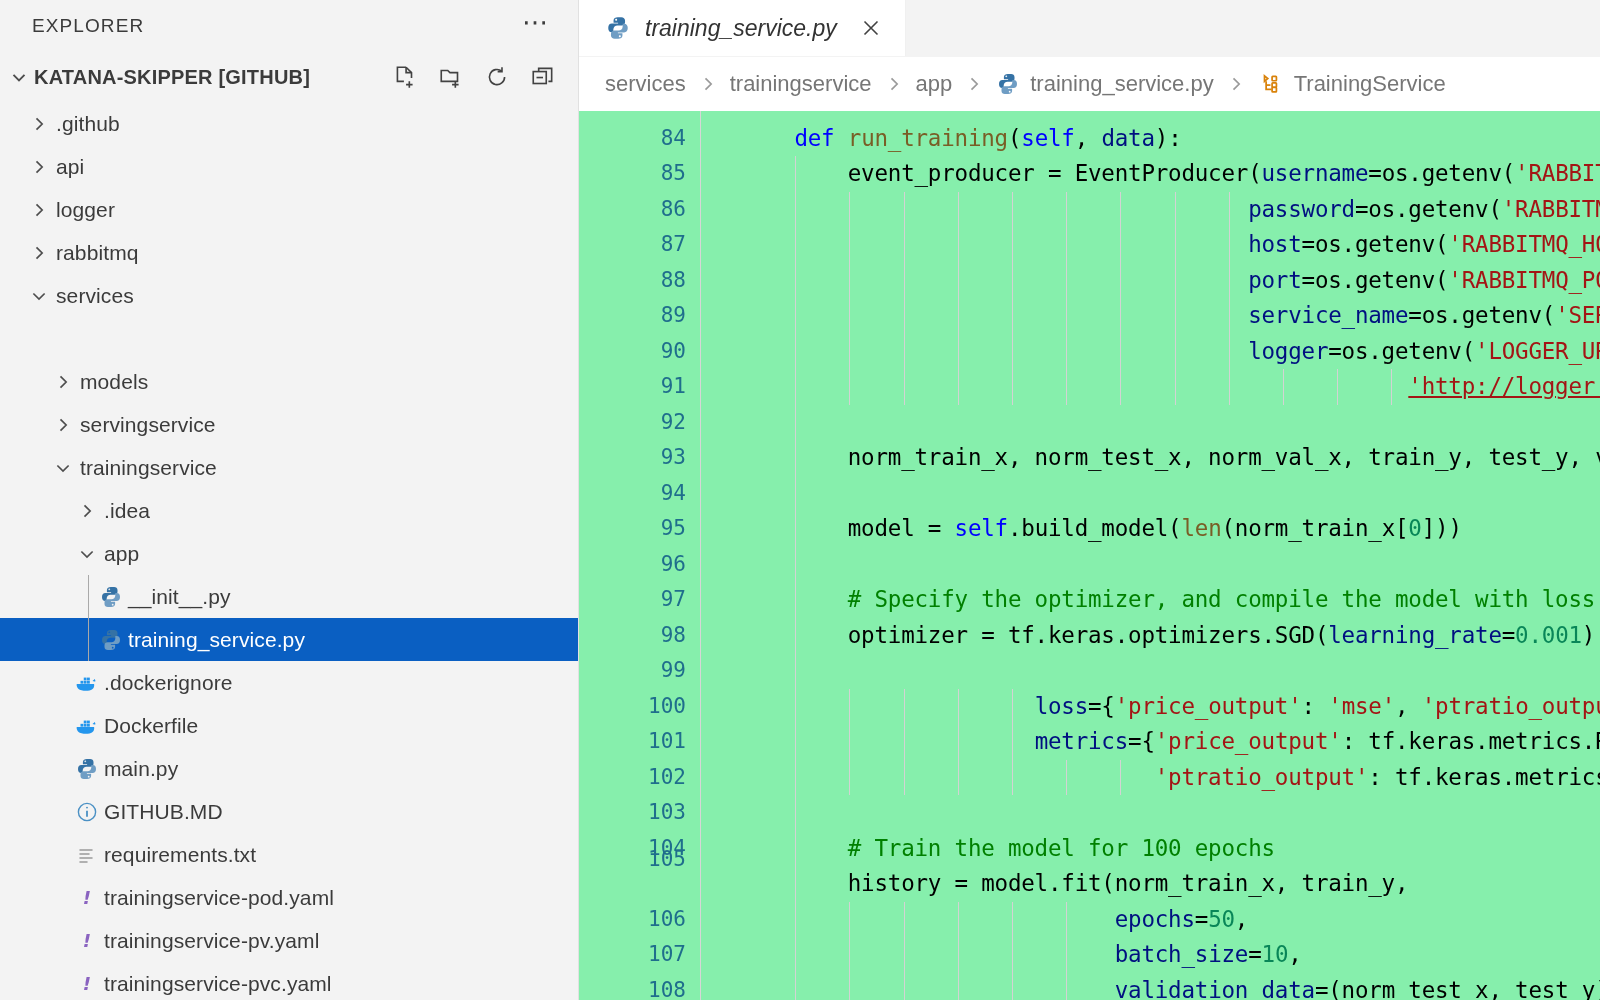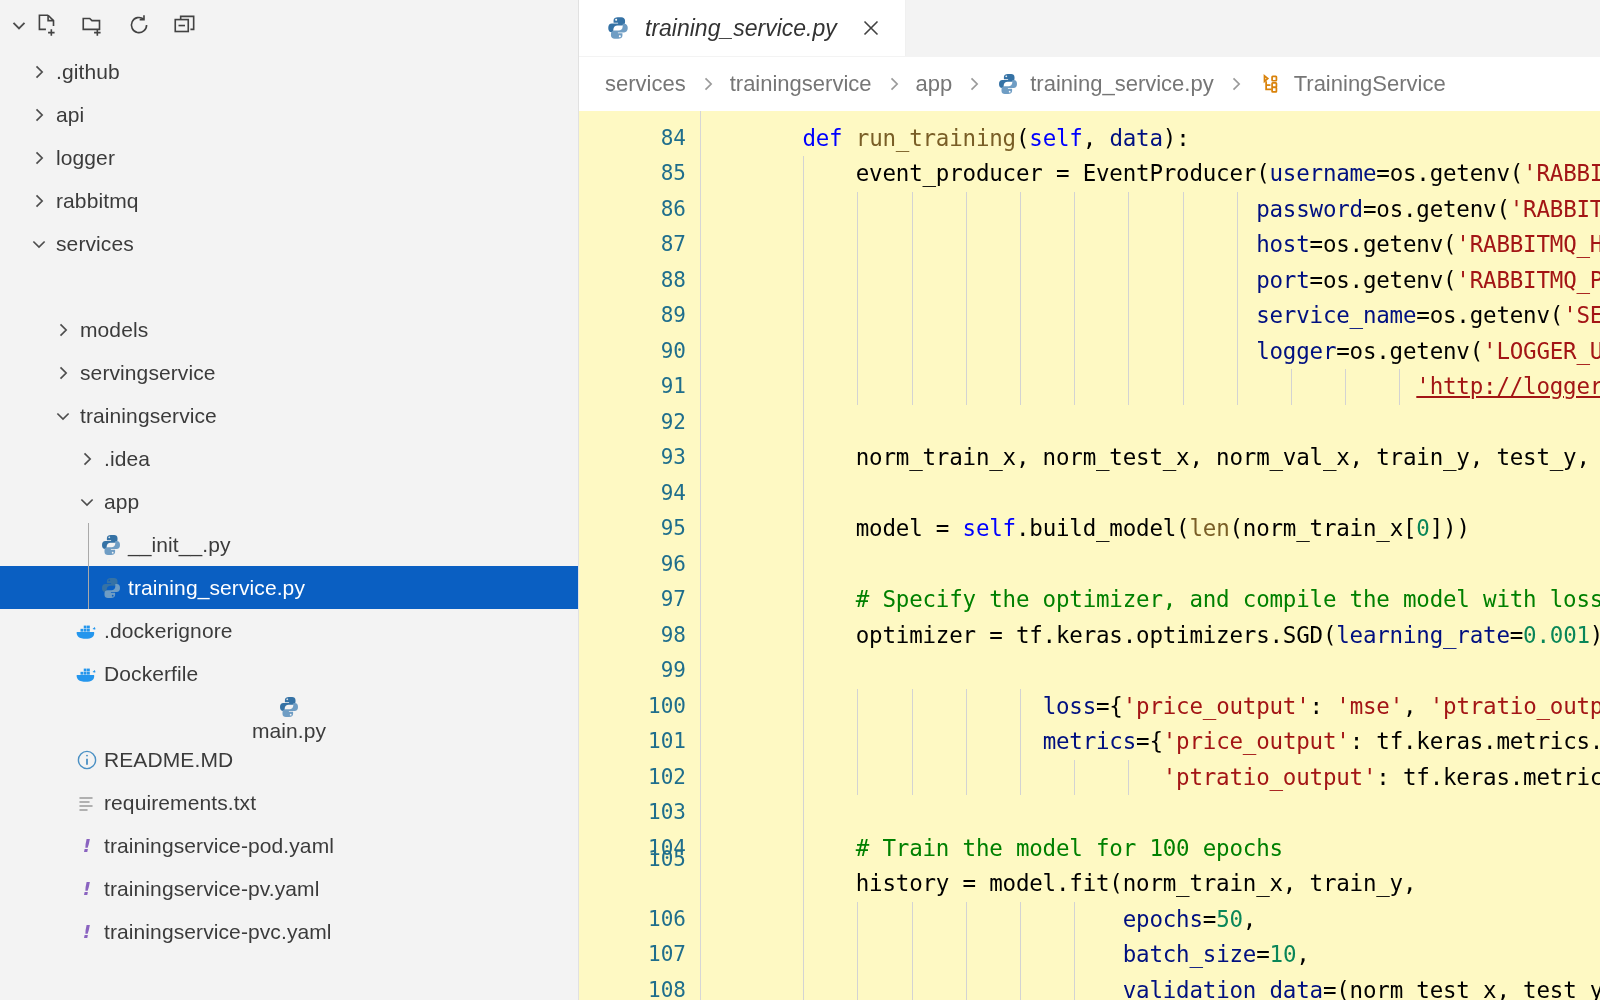--- a/index.html
+++ b/index.html
@@ -104,23 +104,22 @@
   .crumb{
     font-size:22px;color:#767676;display:flex;align-items:center;gap:10px;
     cursor:pointer;
   }
   .crumb-sep{
     color:#9a9a9a;font-size:20px;padding:0 12px;display:flex;align-items:center;
   }
   .crumb-sep svg{display:block;}
 
   .code-area{
-    flex:1;position:relative;overflow:hidden;background:#fef9c3;
+    flex:1;position:relative;overflow:hidden;background:#86efac;
     display:flex;
-    gap:8px;
   }
   .gutter{
     width:122px;min-width:122px;position:relative;
     border-right:1px solid #d6d6d6;box-sizing:border-box;
   }
   .gutter .ln{
     position:absolute;right:14px;
     font-family:"DejaVu Sans Mono","Liberation Mono",monospace;
     font-size:21px;color:#1f6e8c;line-height:35.5px;height:35.5px;
     text-align:right;
@@ -147,27 +146,32 @@
   .t-builtin{color:#795e26;}
   .t-link{color:#a31515;text-decoration:underline;}
 </style>
 </head>
 <body>
 
 <div id="app">
 
   <div id="sidebar">
 
+    <div class="explorer-title-row">
+      <div class="explorer-title">EXPLORER</div>
+      <div class="ellipsis-btn">⋯</div>
+    </div>
 
     <div class="section-header">
       <div class="twisty">
         <svg width="22" height="22" viewBox="0 0 16 16" fill="none" stroke="currentColor" stroke-width="1.4">
           <polyline points="4,6.5 8,10.5 12,6.5"></polyline>
         </svg>
       </div>
+      <div class="section-title">KATANA-SKIPPER [GITHUB]</div>
       <div class="section-actions">
         <span class="act-icon">
           <svg width="26" height="26" viewBox="0 0 24 24" fill="none" stroke="currentColor" stroke-width="1.5">
             <path d="M13 3H5v13h6"></path>
               <path d="M13 3l5 5v5"></path>
               <path d="M13 3v5h5"></path>
             <path d="M16 16v6M13 19h6"></path>
           </svg>
         </span>
         <span class="act-icon">
@@ -326,40 +330,40 @@
               <rect x="9" y="10" width="2.6" height="2.6"></rect>
               <rect x="12" y="10" width="2.6" height="2.6"></rect>
               <rect x="9" y="7" width="2.6" height="2.6"></rect>
               <rect x="12" y="7" width="2.6" height="2.6"></rect>
               <path d="M2.5 13h16c.6 2.6-.6 5.4-4.2 5.9-3.6.5-8.3.3-10.4-1.6C2.6 16 2.3 14.4 2.5 13z"></path>
               <path d="M17 10.2c.9-.7 1.6-1.3 2-2 .5.6.8 1.4.8 2.2-.7.3-1.8.2-2.8-.2z"></path>
             </svg>
           </div>
           <span class="lbl">Dockerfile</span>
         </div>
-        <div class="row" style="top: 645px; position: absolute; left: 0px; right: 0px; flex-direction: column;">
+        <div class="row" style="top: 645px; position: absolute; left: 0px; right: 0px;">
           <div style="width: 70px; min-width: 70px;"></div>
           <div class="ficon">
             <svg width="24" height="24" viewBox="0 0 24 24">
               <path d="M11.9 2c-2.3 0-4 .9-4 3v2.2h4.2v.7H6.4C4.3 7.9 3 9.3 3 11.9c0 2.5 1.1 4 3.3 4h1.4v-2.5c0-2.2 1.7-3.7 3.8-3.7h3.9c1.8 0 3.1-1.3 3.1-3V5c0-1.8-1.4-3-3.4-3h-3.2zm-1.6 1.4c.5 0 .9.4.9.9s-.4.9-.9.9-.9-.4-.9-.9.4-.9.9-.9z" fill="#3572A5"></path>
               <path d="M12.1 22c2.3 0 4-.9 4-3v-2.2h-4.2v-.7h5.7c2.1 0 3.4-1.4 3.4-4 0-2.5-1.1-4-3.3-4h-1.4v2.5c0 2.2-1.7 3.7-3.8 3.7H8.6c-1.8 0-3.1 1.3-3.1 3V19c0 1.8 1.4 3 3.4 3h3.2zm1.6-1.4c-.5 0-.9-.4-.9-.9s.4-.9.9-.9.9.4.9.9-.4.9-.9.9z" fill="#6f9dc4"></path>
             </svg>
           </div>
           <span class="lbl">main.py</span>
         </div>
         <div class="row" style="top: 688px; position: absolute; left: 0px; right: 0px;">
           <div style="width: 70px; min-width: 70px;"></div>
           <div class="ficon">
             <svg width="24" height="24" viewBox="0 0 24 24" fill="none" stroke="#4a90c4" stroke-width="1.4">
               <circle cx="12" cy="12" r="8.6"></circle>
               <path d="M12 10.8v6" stroke-width="1.8"></path>
               <circle cx="12" cy="7.6" r=".95" fill="#4a90c4" stroke="none"></circle>
             </svg>
           </div>
-          <span class="lbl">README.MD</span>
+          <span class="lbl">GITHUB.MD</span>
         </div>
         <div class="row" style="top: 731px; position: absolute; left: 0px; right: 0px;">
           <div style="width: 70px; min-width: 70px;"></div>
           <div class="ficon">
             <svg width="24" height="24" viewBox="0 0 24 24" stroke="#9a9a9a" stroke-width="1.5" stroke-linecap="round">
               <path d="M5 7h12M5 11h9M5 15h12M5 19h7"></path>
             </svg>
           </div>
           <span class="lbl">requirements.txt</span>
         </div>

